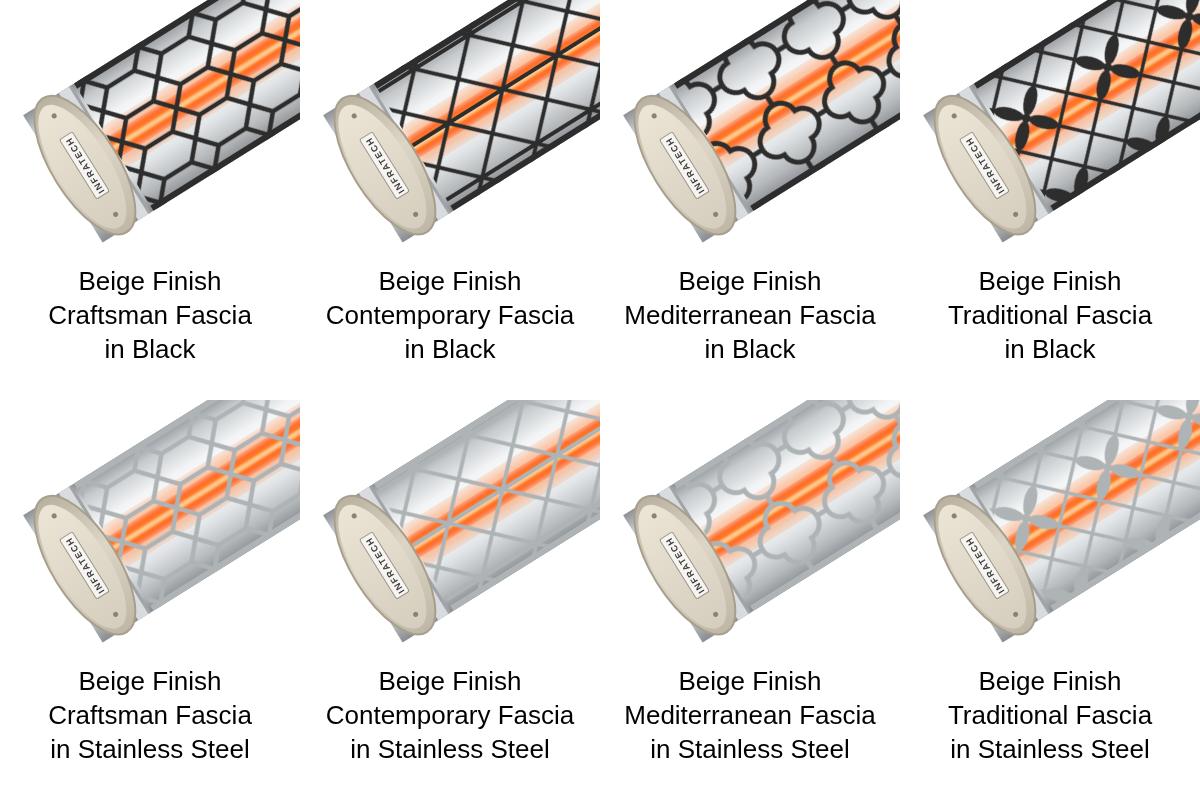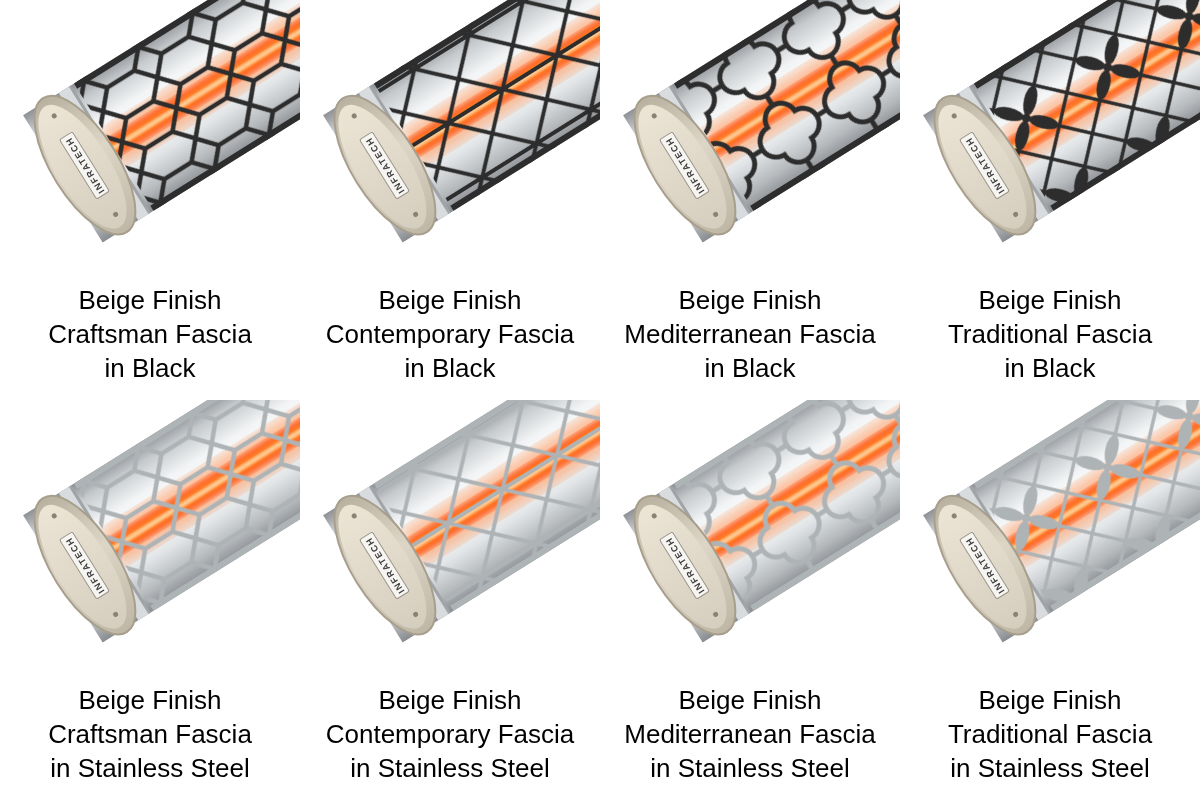--- a/index.html
+++ b/index.html
@@ -1,21 +1,21 @@
 <!DOCTYPE html>
 <html><head>
 <meta charset="utf-8">
 <style>
   html,body{margin:0;padding:0;background:#ffffff;}
   body{width:1200px;height:800px;overflow:hidden;font-family:"Liberation Sans",sans-serif;}
   .grid{display:grid;grid-template-columns:repeat(4,300px);grid-template-rows:400px 400px;width:1200px;height:800px;}
   .cell{display:flex;flex-direction:column;align-items:center;margin:0;padding:0;}
   .img{width:300px;height:265px;}
   svg.heater{width:100%;height:100%;display:block;}
-  .caption{text-align:center;font-size:26px;line-height:1.3;color:#000;margin-top:19px;width:300px;}
+  .caption{text-align:center;font-size:26px;line-height:1.3;color:#000;margin-top:0;width:300px;}
   .brandtext{font-family:"Liberation Sans",sans-serif;font-size:9px;font-weight:bold;letter-spacing:1.5px;fill:#3a3a3a;}
   .rail-black{fill:#2d2d2d;}
   .rail-steel{fill:#aeb3b6;}
 </style>
 </head>
 <body>
 
 <svg width="0" height="0" style="position:absolute" aria-hidden="true">
   <defs>
     <linearGradient id="metal" x1="0" y1="0" x2="0" y2="1">

